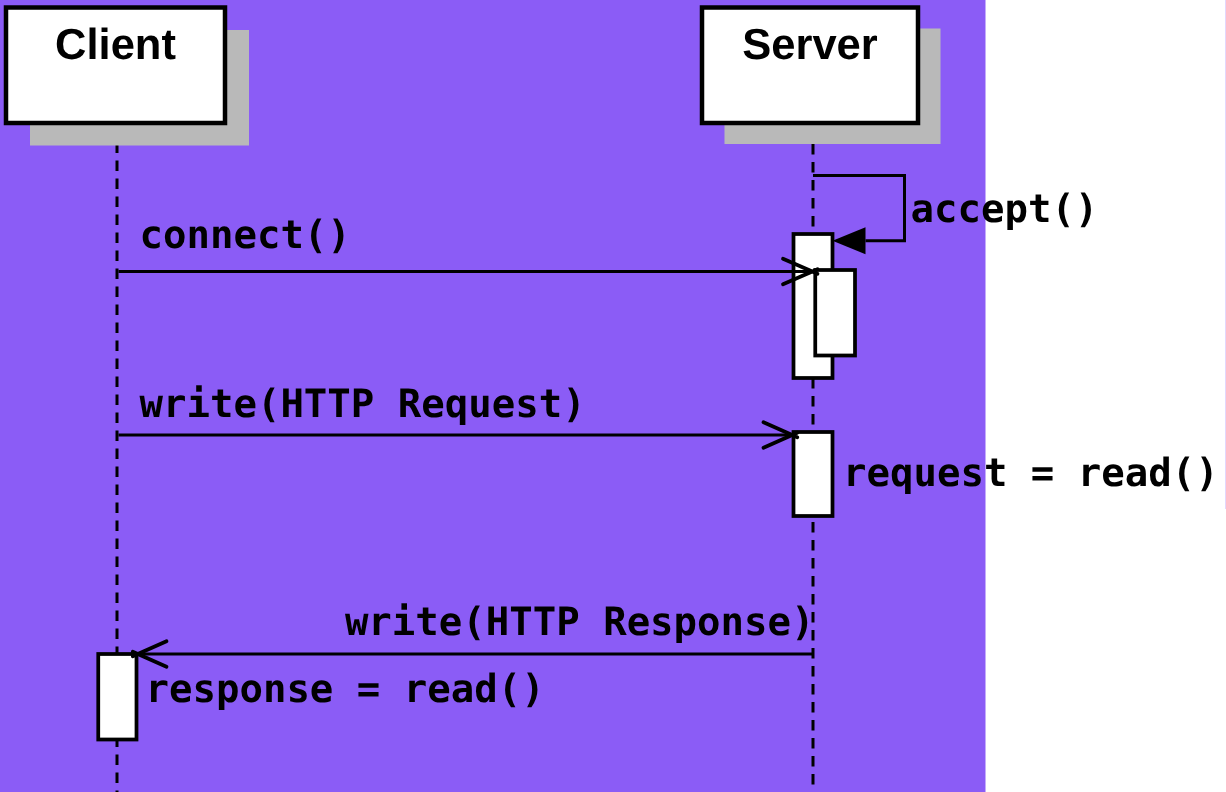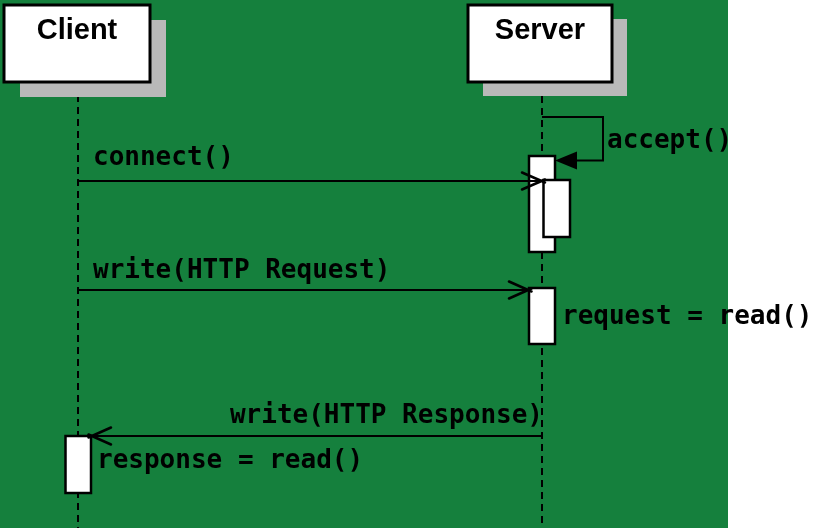--- a/index.html
+++ b/index.html
@@ -1,16 +1,16 @@
 <!DOCTYPE html>
 <html><head>
 <meta charset="utf-8">
 <style>
   html, body { margin: 0; padding: 0; background: #ffffff; }
-  .stage { position: relative; width: 728px; height: 528px; background: #15803d; }
+  .stage { position: relative; width: 657px; height: 528px; background: #8b5cf6; }
   svg { display: block; }
   text { fill: #000000; }
   .actor-label { font-family: "Liberation Sans", sans-serif; font-weight: bold; font-size: 29px; }
   .msg-label   { font-family: "DejaVu Sans Mono", monospace; font-weight: bold; font-size: 26px; }
   .actor-box   { stroke: #000000; stroke-width: 3; }
   .activation  { stroke: #000000; stroke-width: 2.5; }
   .msg-line    { stroke: #000000; stroke-width: 2; fill: none; }
   .arrow-open  { stroke: #000000; stroke-width: 2.5; fill: none; stroke-linecap: round; }
   .lifeline    { stroke: #000000; stroke-width: 2; stroke-dasharray: 7 5; fill: none; }
 </style>

